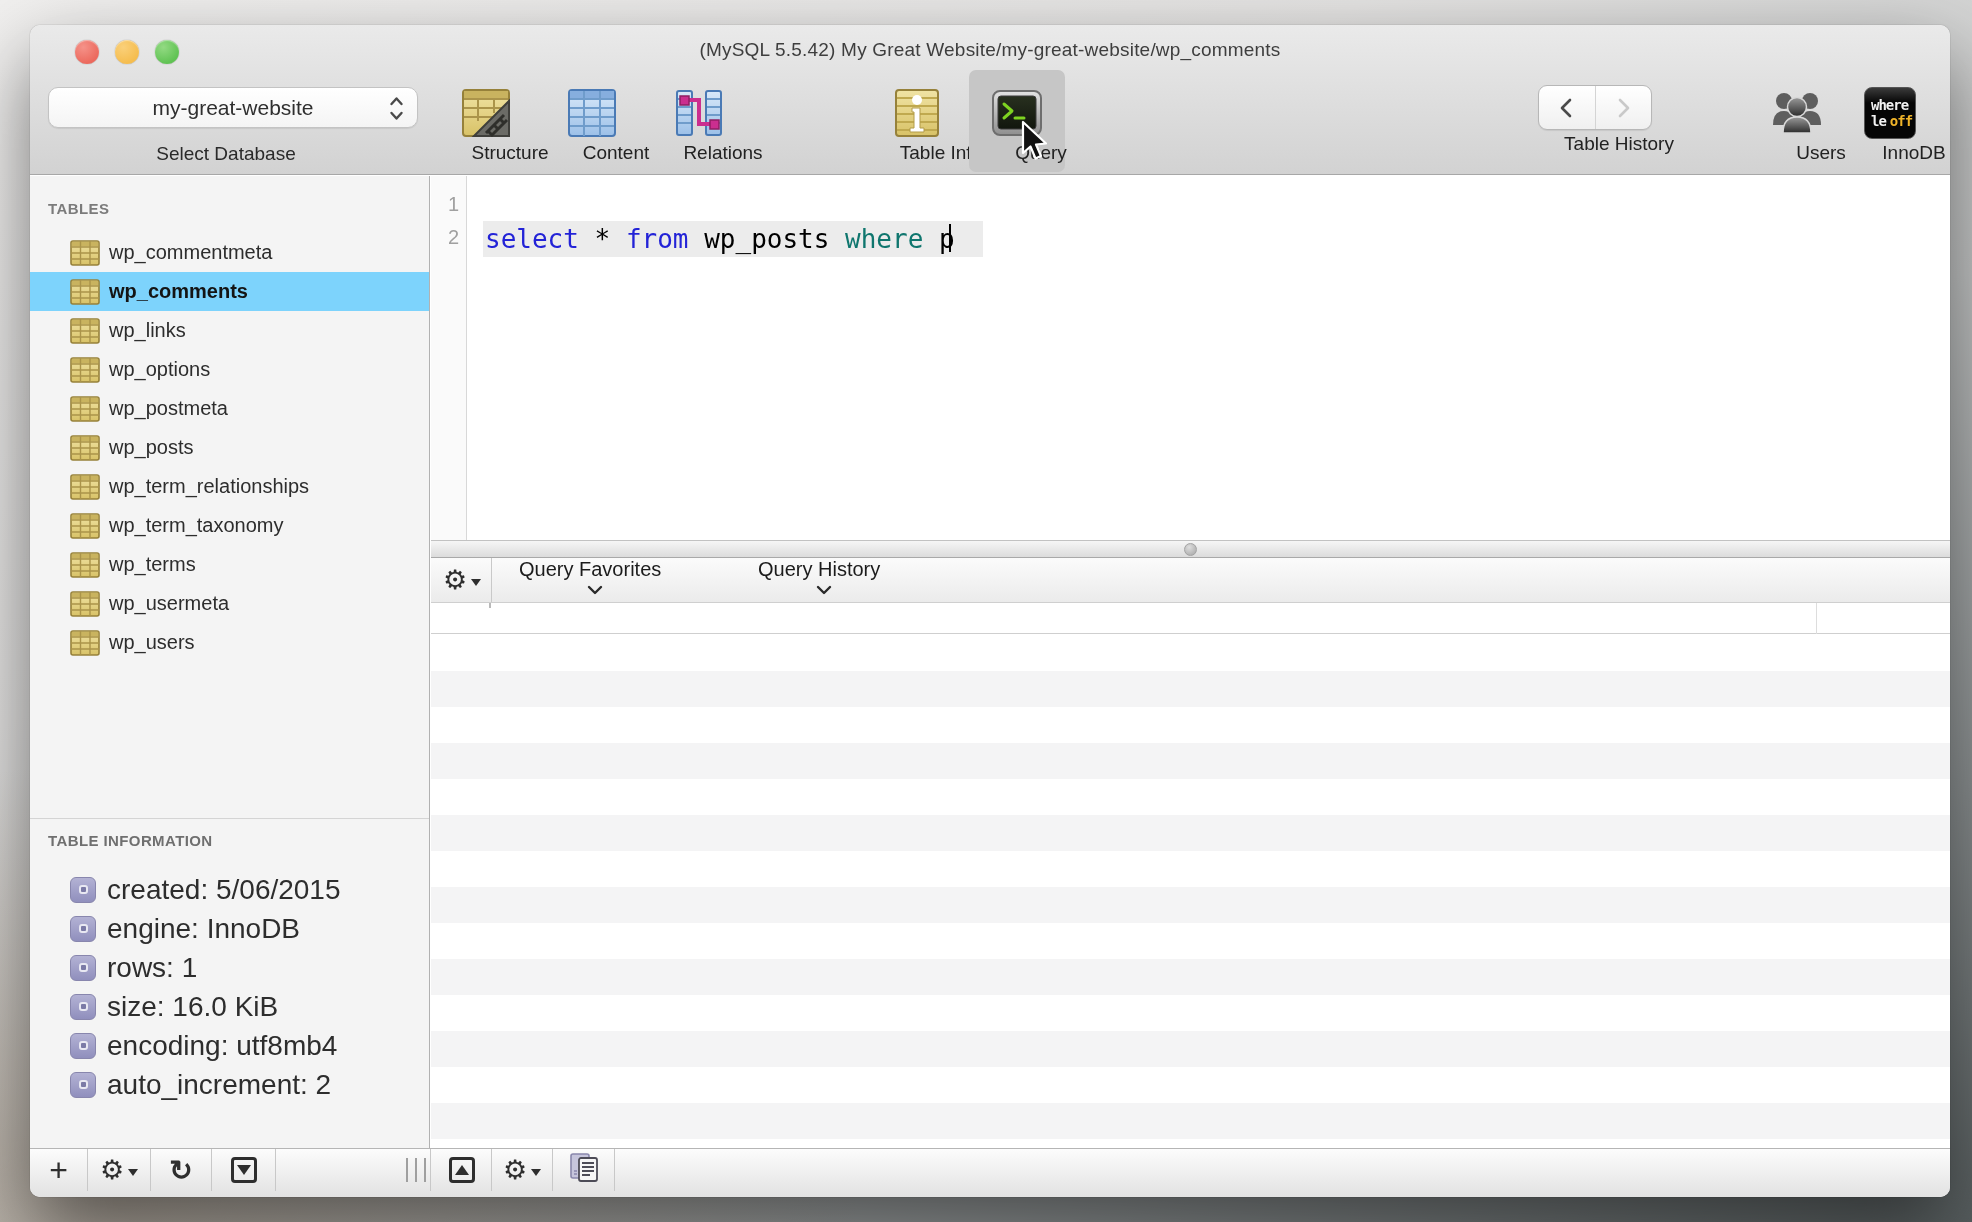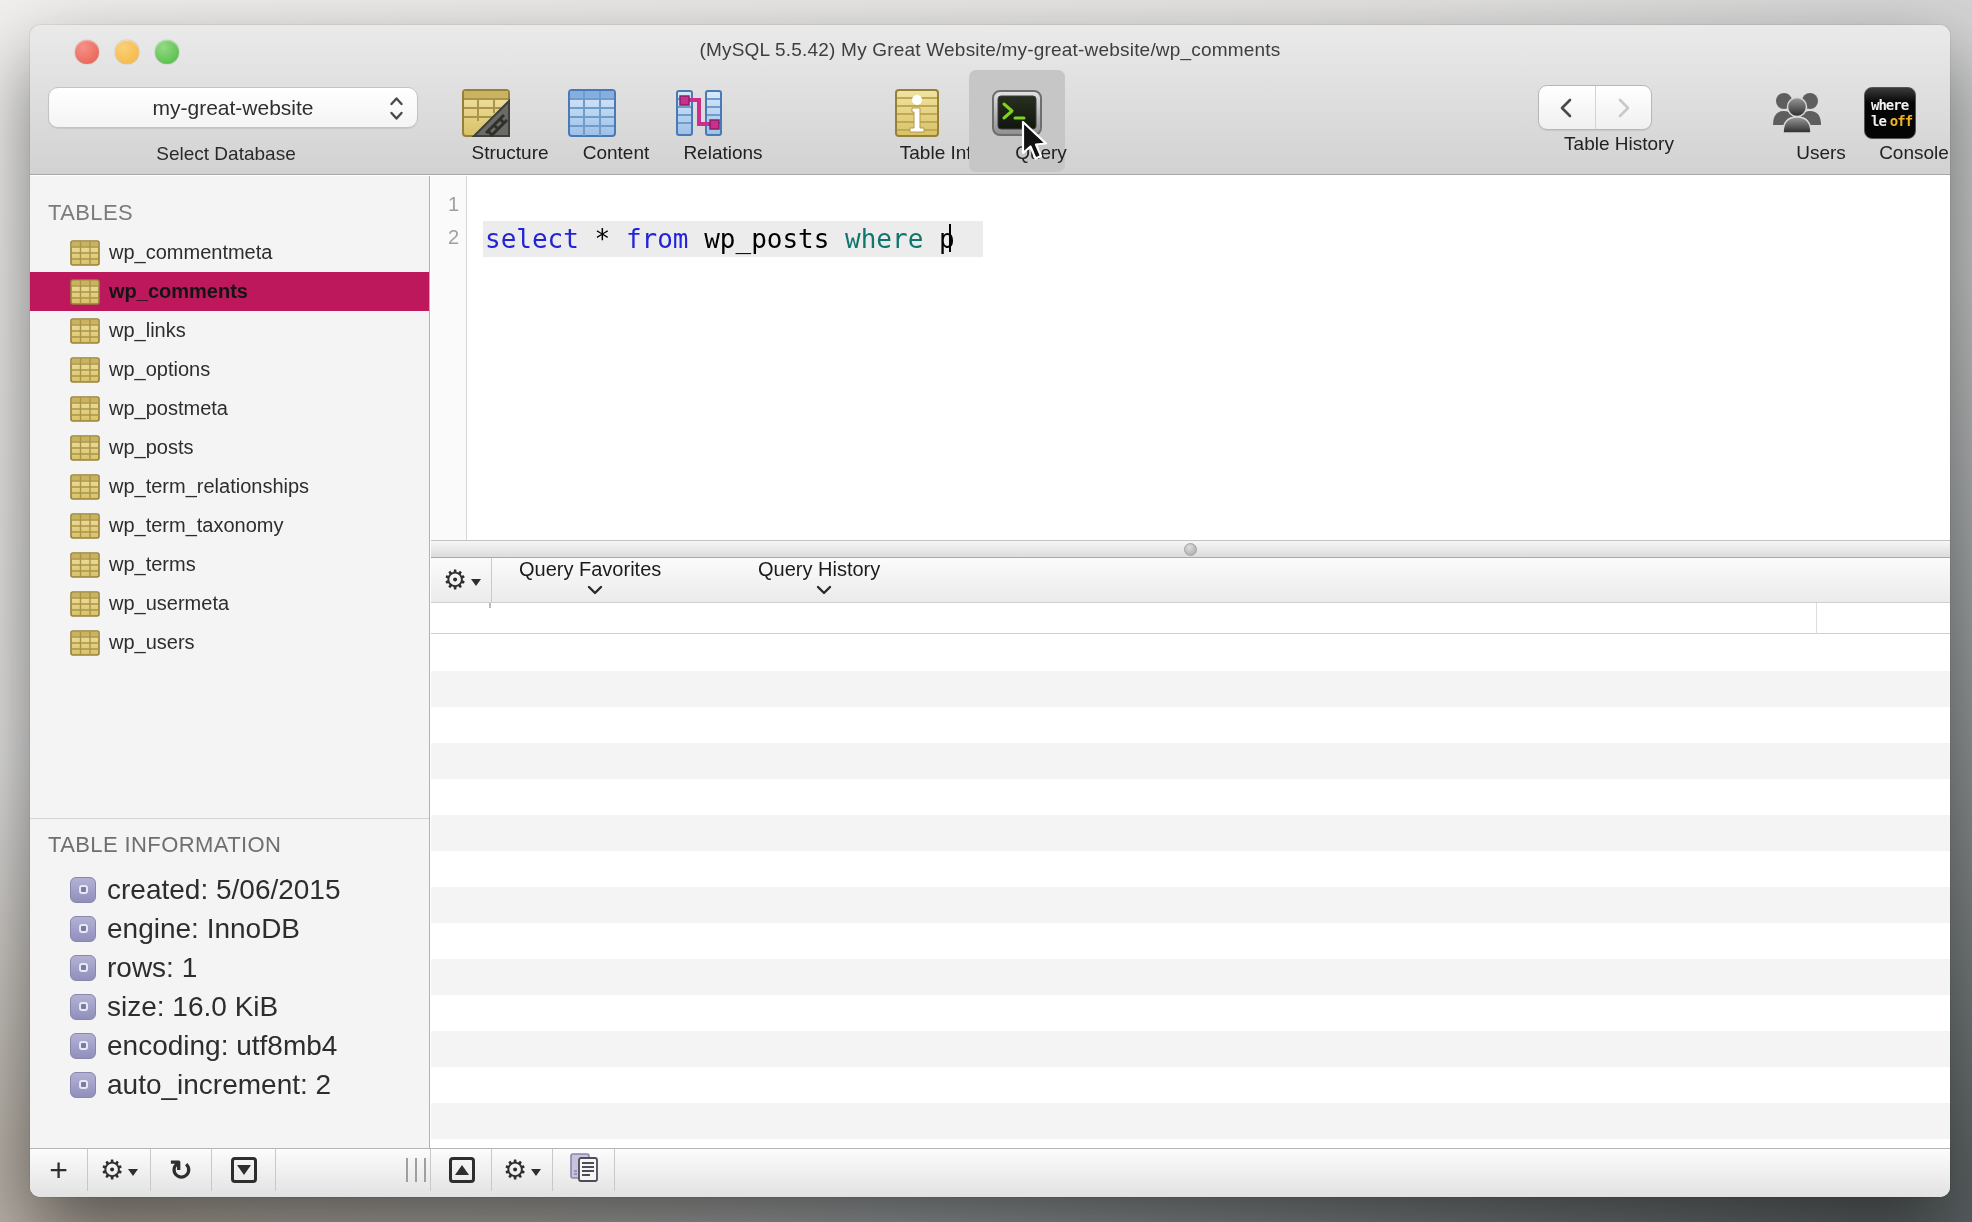--- a/index.html
+++ b/index.html
@@ -55,28 +55,28 @@
     background:linear-gradient(#ffffff,#f0f0f0); border:1px solid #b7b7b7; border-radius:9px;
     box-shadow:0 1px 1px rgba(0,0,0,.08);
   }
   .seg > div { flex:1; display:flex; align-items:center; justify-content:center; }
   .seg > div:first-child { border-right:1px solid #d4d4d4; }
   
   .sidebar {
     position:absolute; left:0; top:151px; width:400px; height:972px;
     background:#f4f4f4; border-right:1px solid #b1b1b1;
   }
-  .sb-header { position:absolute; left:18px; font-size:22px; font-weight:normal; color:#7b7b7b; letter-spacing:.4px; }
+  .sb-header { position:absolute; left:18px; font-size:15px; font-weight:bold; color:#7b7b7b; letter-spacing:.4px; }
   #tables-header { top:24px; }
   #info-header  { top:656px; color:#6f6f6f; }
   .sb-divider { position:absolute; left:0; top:642px; width:100%; height:1px; background:#d4d4d4; }
   #tables-list { position:absolute; left:0; top:57px; width:100%; }
   .tbl-row { height:39px; display:flex; align-items:center; padding-left:40px; font-size:20px; color:#2d2d2d; cursor:default; }
   .tbl-row .gicon { width:30px; height:26px; margin-right:9px; flex:0 0 auto; }
-  .tbl-row.selected { background:#be185d; font-weight:bold; color:#141414; }
+  .tbl-row.selected { background:#7dd3fc; font-weight:bold; color:#141414; }
   #info-list { position:absolute; left:0; top:694px; width:100%; }
   .info-row { height:39px; display:flex; align-items:center; padding-left:40px; font-size:28px; color:#2d2d2d; }
   .info-row .ficon {
     width:26px; height:26px; margin-right:11px; flex:0 0 auto;
     background:linear-gradient(#b3b2d4,#908fbd); border:1px solid #8886ad; border-radius:6px;
     display:flex; align-items:center; justify-content:center;
   }
   .info-row .ficon i { display:block; width:9px; height:9px; border:2px solid #e8e8f2; border-radius:3px; background:#7b7aa6; }
   
   .main { position:absolute; left:401px; top:151px; width:1519px; height:972px; background:#fff; }
@@ -298,21 +298,21 @@
         </svg>
       </span>
       <span class="tlabel">Users</span>
     </div>
 
     <div class="tb-item" style="left:1813px; width:94px">
       <span class="console-icon">
         <span class="c1">where</span>
         <span class="c2"><span>le</span><b>off</b></span>
       </span>
-      <span class="tlabel">Console</span>
+      <span class="tlabel">InnoDB</span>
     </div>
 
     <div class="cursor">
       <svg width="30" height="44" viewBox="0 0 30 44">
         <path d="M3,2 L3,33 L10.5,26.5 L15.5,38.5 L21,36 L16,24.5 L26,23.5 Z" fill="#111" stroke="#fff" stroke-width="2.2" stroke-linejoin="round"></path>
       </svg>
     </div>
   </div>
 
   <div class="sidebar">

